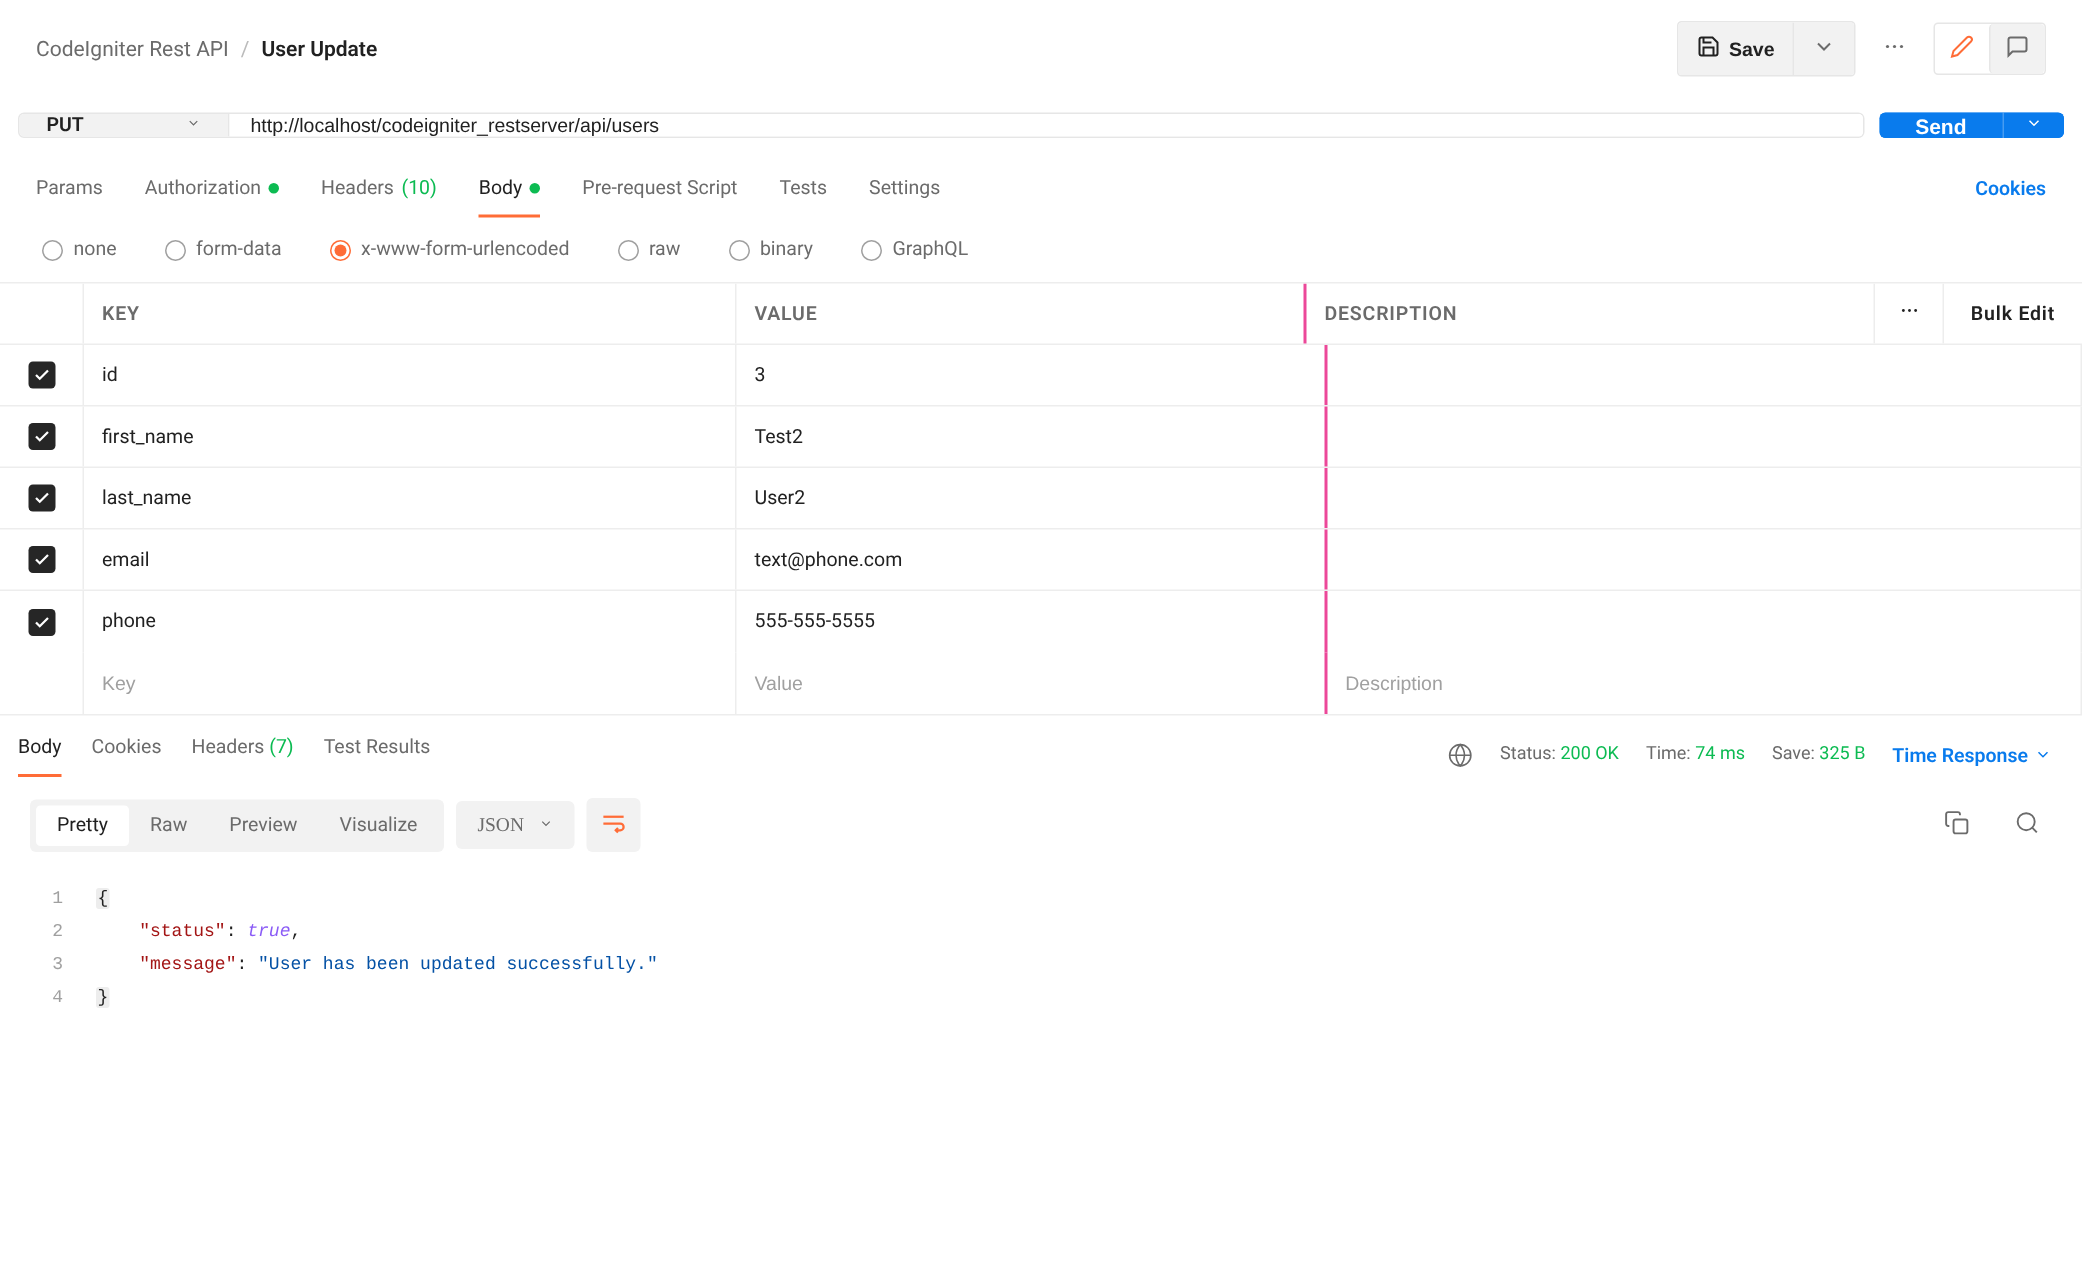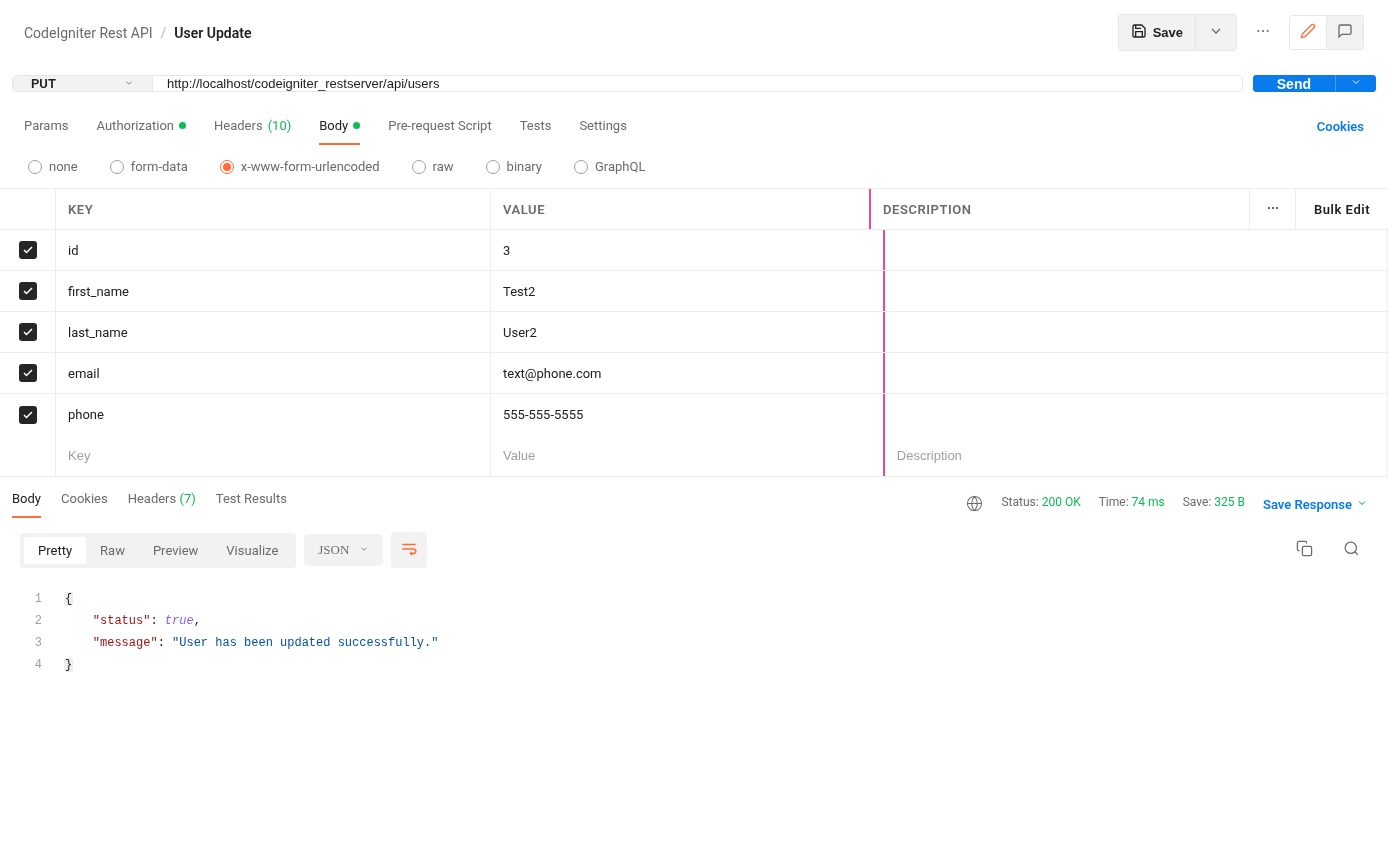--- a/index.html
+++ b/index.html
@@ -523,21 +523,21 @@
   <div class="resp-meta">
     <span class="globe-icon"><svg width="17" height="17" viewBox="0 0 24 24" fill="none" stroke="currentColor" stroke-width="1.5">
           <circle cx="12" cy="12" r="10"></circle>
           <line x1="2" y1="12" x2="22" y2="12"></line>
           <path d="M12 2a15.3 15.3 0 0 1 4 10 15.3 15.3 0 0 1-4 10 15.3 15.3 0 0 1-4-10 15.3 15.3 0 0 1 4-10z"></path>
         </svg></span>
     <span><span>Status:</span> <span class="val">200 OK</span></span>
     <span><span>Time:</span> <span class="val">74 ms</span></span>
     <span><span>Save:</span> <span class="val">325 B</span></span>
     <span class="save-response">
-      <span>Save Response</span>
+      <span>Time Response</span>
       <span><svg width="12" height="12" viewBox="0 0 24 24" fill="none" stroke="currentColor" stroke-width="2">
             <polyline points="6 9 12 15 18 9"></polyline>
           </svg></span>
     </span>
   </div>
 </div>
 
 <div class="resp-toolbar">
   <div class="view-tabs">
     <div class="view-tab active">Pretty</div>

